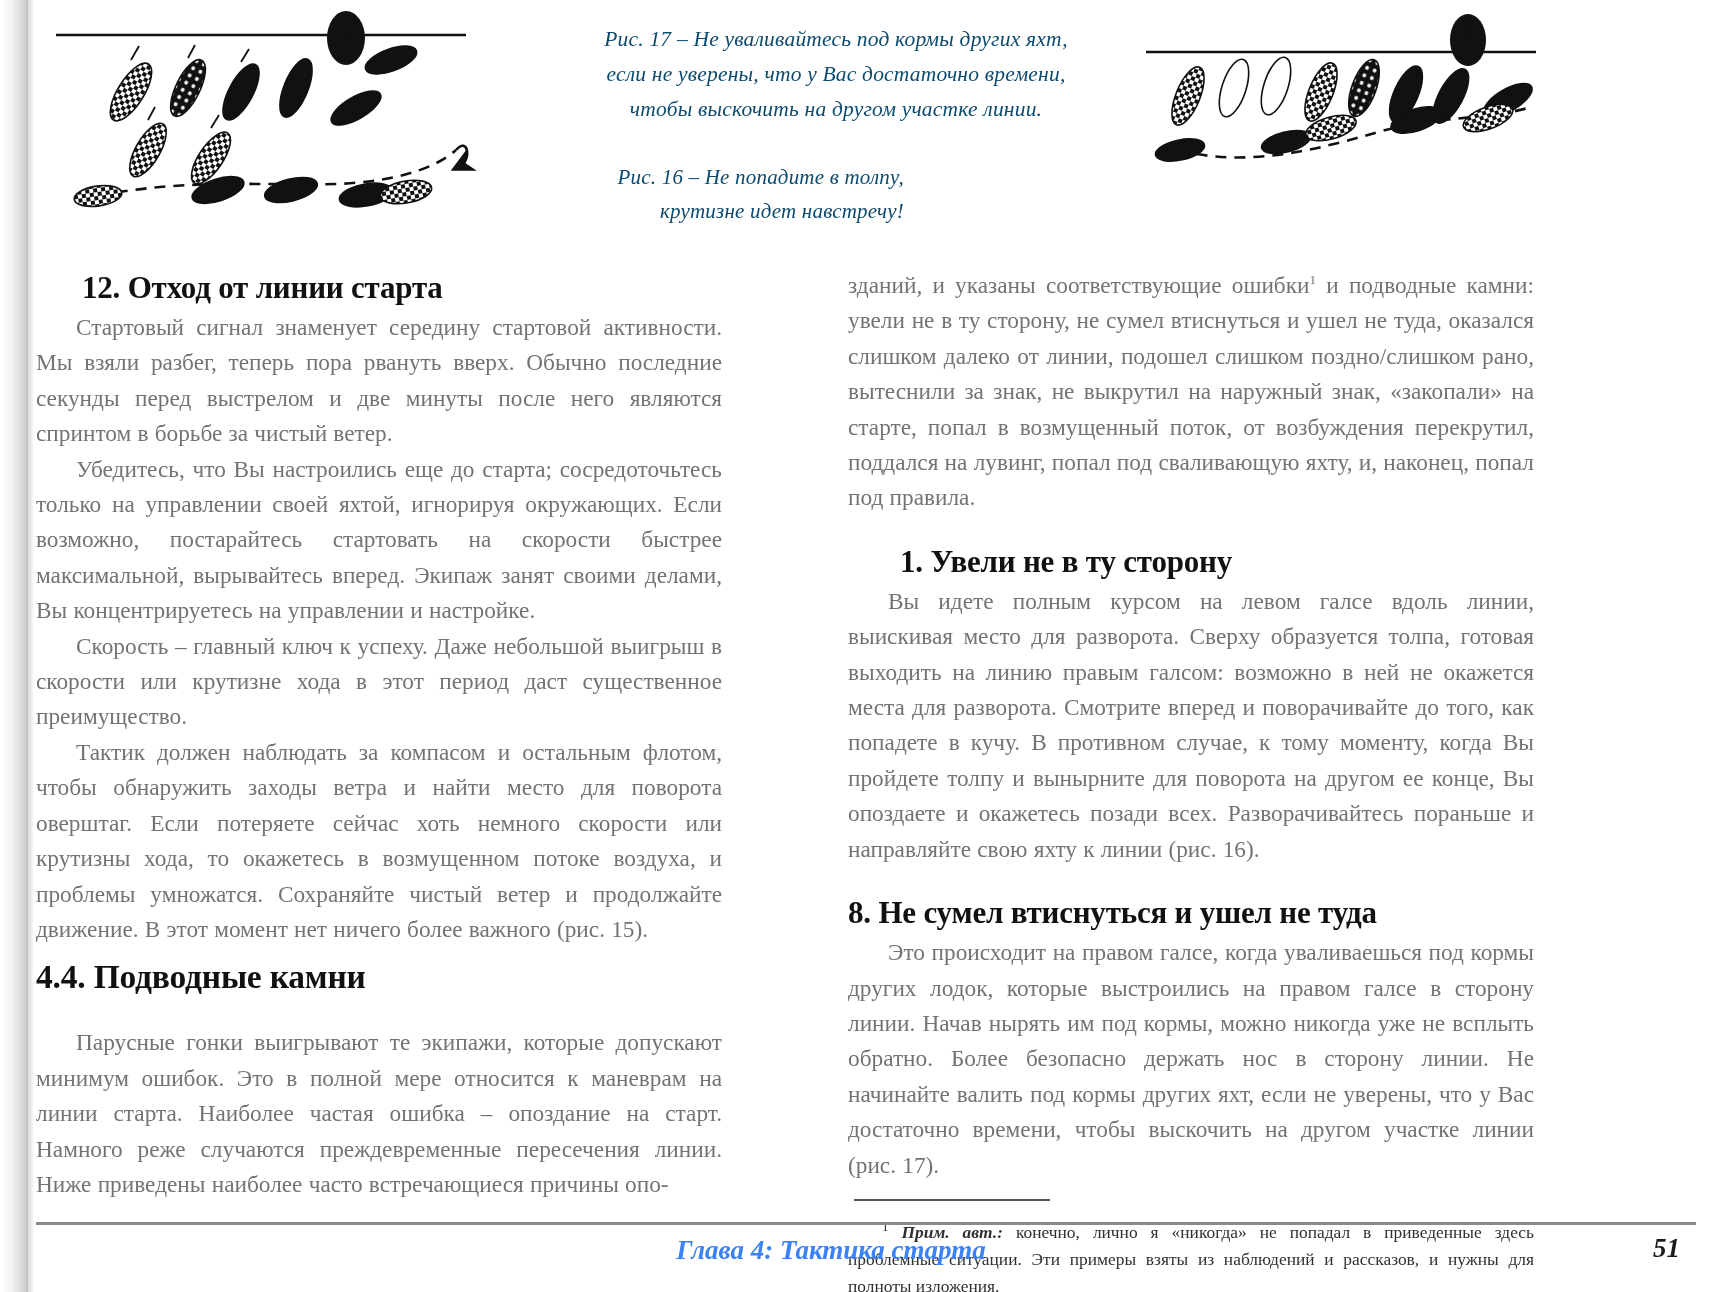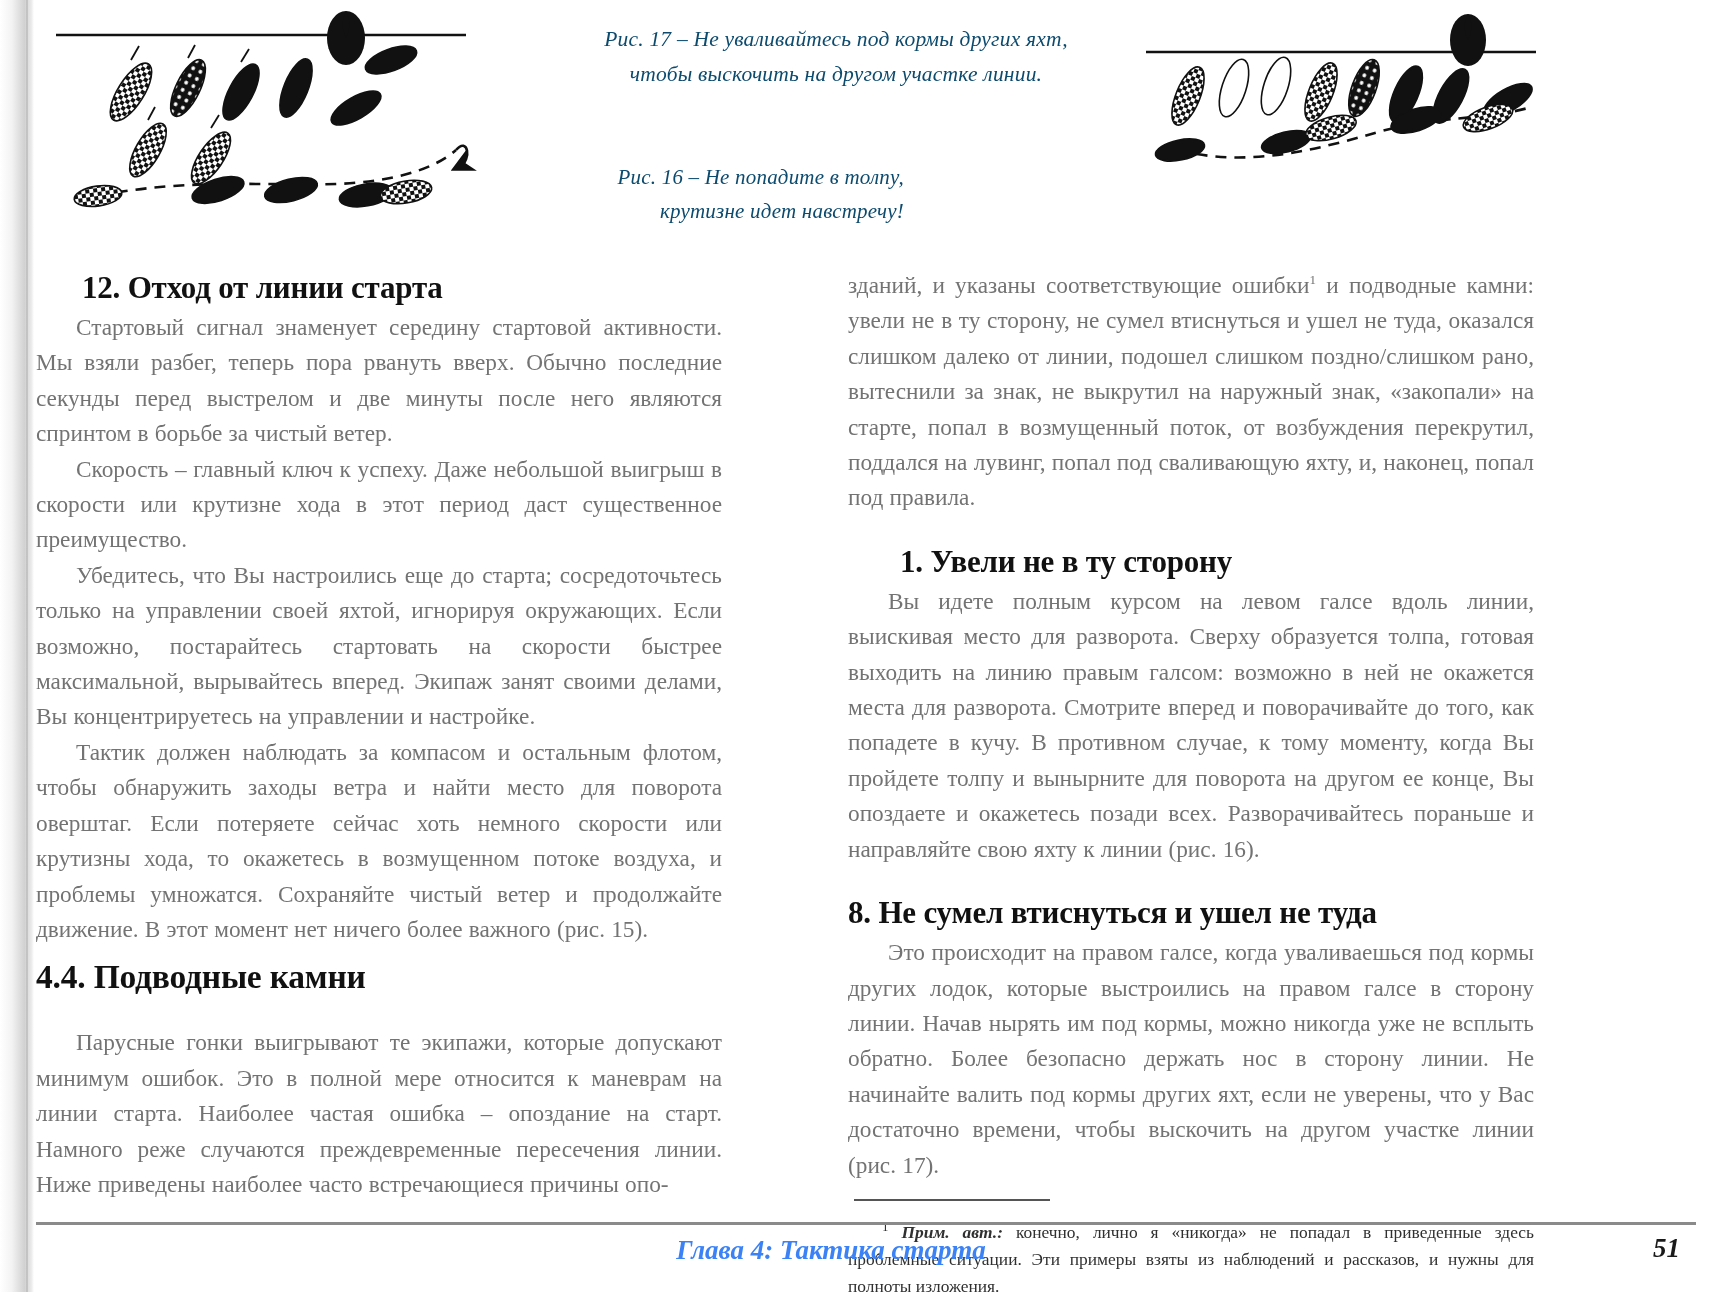--- a/index.html
+++ b/index.html
@@ -308,35 +308,36 @@
             <ellipse rx="11" ry="26" fill="#111"></ellipse>
           </g>
         <g transform="translate(372,118) rotate(70)">
             <ellipse rx="11" ry="26" fill="url(#chk)"></ellipse>
           </g>
       </g>
     </svg>
 
     <div class="fig-caption" id="caption-17">
       <div>Рис. 17 – Не уваливайтесь под кормы других яхт,</div>
+      <div>если не уверены, что у Вас достаточно времени,</div>
       <div>чтобы выскочить на другом участке линии.</div>
     </div>
 
     <div class="fig-caption" id="caption-16">
       <div>Рис. 16 – Не попадите в толпу,</div>
       <div>крутизне идет навстречу!</div>
     </div>
   </div>
 
   <div class="column" id="col-left">
 
     <h2 class="head indent">12. Отход от линии старта</h2>
     <p class="body">Стартовый сигнал знаменует середину стартовой активности. Мы взяли разбег, теперь пора рвануть вверх. Обычно последние секунды перед выстрелом и две минуты после него являются спринтом в борьбе за чистый ветер.</p>
+    <p class="body">Убедитесь, что Вы настроились еще до старта; сосредоточьтесь только на управлении своей яхтой, игнорируя окружающих. Если возможно, постарайтесь стартовать на скорости быстрее максимальной, вырывайтесь вперед. Экипаж занят своими делами, Вы концентрируетесь на управлении и настройке.</p>
     <p class="body">Скорость – главный ключ к успеху. Даже небольшой выигрыш в скорости или крутизне хода в этот период даст существенное преимущество.</p>
-    <p class="body">Убедитесь, что Вы настроились еще до старта; сосредоточьтесь только на управлении своей яхтой, игнорируя окружающих. Если возможно, постарайтесь стартовать на скорости быстрее максимальной, вырывайтесь вперед. Экипаж занят своими делами, Вы концентрируетесь на управлении и настройке.</p>
     <p class="body">Тактик должен наблюдать за компасом и остальным флотом, чтобы обнаружить заходы ветра и найти место для поворота оверштаг. Если потеряете сейчас хоть немного скорости или крутизны хода, то окажетесь в возмущенном потоке воздуха, и проблемы умножатся. Сохраняйте чистый ветер и продолжайте движение. В этот момент нет ничего более важного (рис. 15).</p>
 
     <div class="gap-sm"></div>
     <h2 class="head big">4.4. Подводные камни</h2>
     <div class="gap-md"></div>
 
     <p class="body">Парусные гонки выигрывают те экипажи, которые допускают минимум ошибок. Это в полной мере относится к маневрам на линии старта. Наиболее частая ошибка – опоздание на старт. Намного реже случаются преждевременные пересечения линии. Ниже приведены наиболее часто встречающиеся причины опо-</p>
   </div>
 
   <div class="column" id="col-right">

